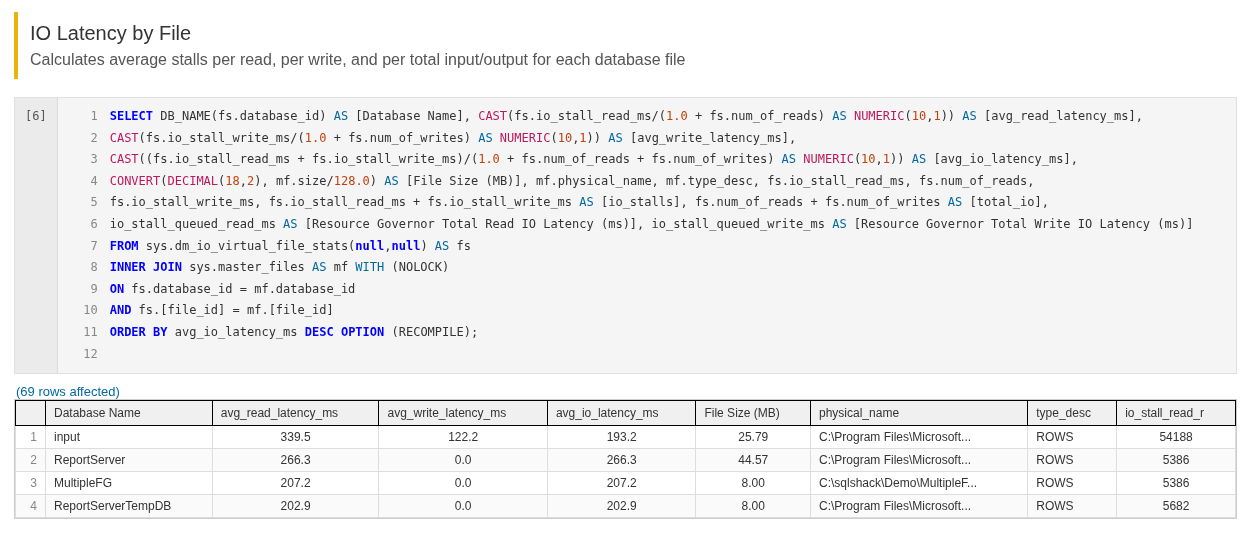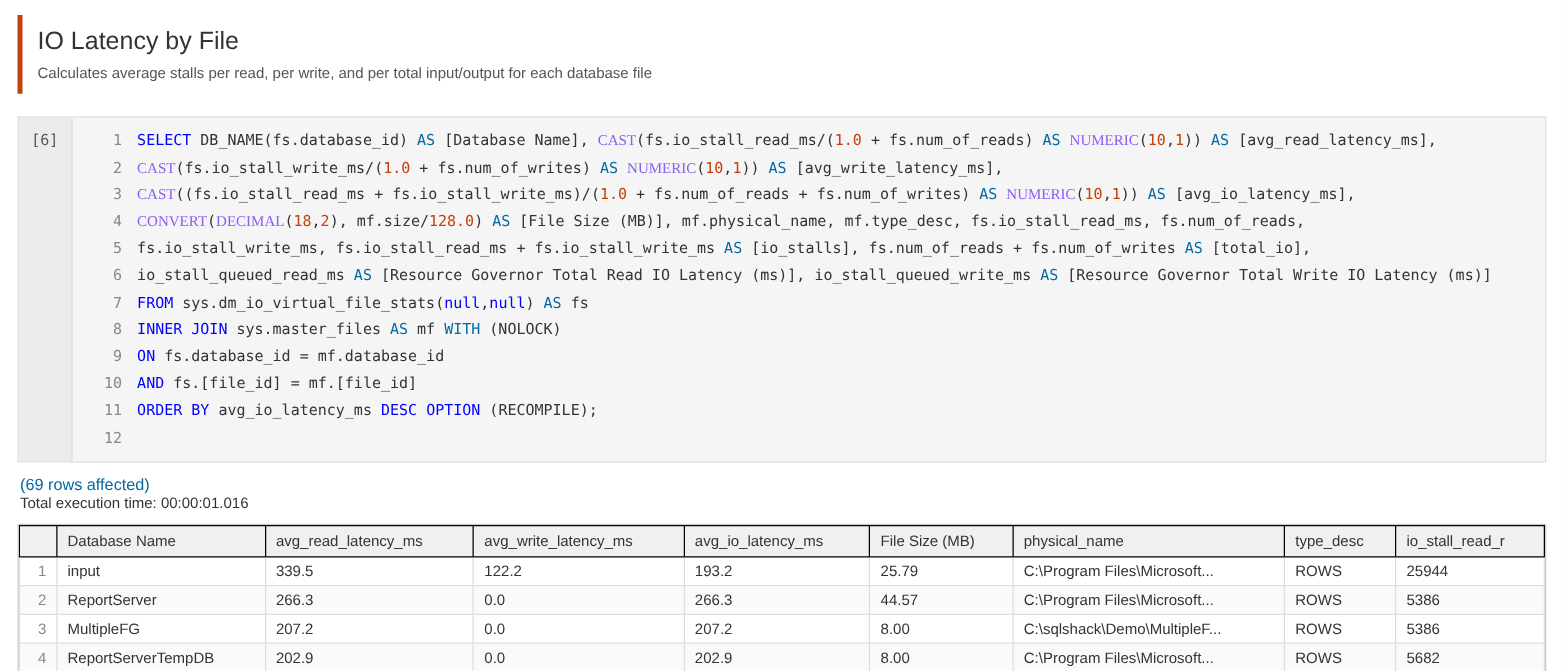--- a/index.html
+++ b/index.html
@@ -5,33 +5,33 @@
     * { box-sizing: border-box; margin: 0; padding: 0; }
     body {
       font-family: 'Segoe UI', Arial, sans-serif;
       font-size: 13px;
       background: #fff;
       color: #333;
     }
 
     
     .header-section {
-      border-left: 4px solid #c2410c;
+      border-left: 4px solid #eab308;
       padding: 10px 14px 10px 12px;
       margin: 12px 14px 0 14px;
       background: #fff;
     }
     .header-title {
       font-size: 20px;
       font-weight: 400;
       color: #333;
       margin-bottom: 6px;
     }
     .header-desc {
-      font-size: 12px;
+      font-size: 16px;
       color: #555;
     }
 
     
     .code-block-container {
       margin: 18px 14px 0 14px;
       display: flex;
       flex-direction: row;
       background: #f5f5f5;
       border: 1px solid #e0e0e0;
@@ -48,23 +48,23 @@
       line-height: 1.8;
     }
     .code-content {
       padding: 8px 12px;
       font-family: Consolas, monospace;
       font-size: 12px;
       line-height: 1.8;
       overflow-x: auto;
       white-space: pre;
     }
-    .kw { color: #0000ff; font-weight: normal; }   
+    .kw { color: #0000ff; font-weight: bold; }   
     .kw2 { color: #0369a1; }                         
-    .fn { color: #8b5cf6; font-family: Liberation Serif, serif; }                         
+    .fn { color: #be185d; }                         
     .num { color: #c2410c; }                          
 
     
     .results-section {
       margin: 10px 14px 0 14px;
     }
     .rows-affected {
       font-size: 13px;
       color: #0369a1;
       margin-bottom: 0;
@@ -104,39 +104,38 @@
     }
     .results-table tr:nth-child(even) td {
       background: #fafafa;
     }
     .results-table td:first-child {
       color: #888;
       text-align: right;
       width: 30px;
     }
     .col-right {
-      text-align: left;
+      text-align: center;
     }
   </style>
 </head>
 <body>
 
 <div class="header-section">
   <div class="header-title">IO Latency by File</div>
   <div class="header-desc">Calculates average stalls per read, per write, and per total input/output for each database file</div>
 </div>
 
 <div class="code-block-container">
   <div class="cell-number">[6]</div>
   <div class="code-content" id="code-area"><div><span style="color:#888;display:inline-block;min-width:28px;text-align:right;margin-right:12px;user-select:none;">1</span><span class="kw">SELECT</span> DB_NAME(fs.database_id) <span class="kw2">AS</span> [Database Name], <span class="fn">CAST</span>(fs.io_stall_read_ms/(<span class="num">1.0</span> + fs.num_of_reads) <span class="kw2">AS</span> <span class="fn">NUMERIC</span>(<span class="num">10</span>,<span class="num">1</span>)) <span class="kw2">AS</span> [avg_read_latency_ms],</div><div><span style="color:#888;display:inline-block;min-width:28px;text-align:right;margin-right:12px;user-select:none;">2</span><span class="fn">CAST</span>(fs.io_stall_write_ms/(<span class="num">1.0</span> + fs.num_of_writes) <span class="kw2">AS</span> <span class="fn">NUMERIC</span>(<span class="num">10</span>,<span class="num">1</span>)) <span class="kw2">AS</span> [avg_write_latency_ms],</div><div><span style="color:#888;display:inline-block;min-width:28px;text-align:right;margin-right:12px;user-select:none;">3</span><span class="fn">CAST</span>((fs.io_stall_read_ms + fs.io_stall_write_ms)/(<span class="num">1.0</span> + fs.num_of_reads + fs.num_of_writes) <span class="kw2">AS</span> <span class="fn">NUMERIC</span>(<span class="num">10</span>,<span class="num">1</span>)) <span class="kw2">AS</span> [avg_io_latency_ms],</div><div><span style="color:#888;display:inline-block;min-width:28px;text-align:right;margin-right:12px;user-select:none;">4</span><span class="fn">CONVERT</span>(<span class="fn">DECIMAL</span>(<span class="num">18</span>,<span class="num">2</span>), mf.size/<span class="num">128.0</span>) <span class="kw2">AS</span> [File Size (MB)], mf.physical_name, mf.type_desc, fs.io_stall_read_ms, fs.num_of_reads,</div><div><span style="color:#888;display:inline-block;min-width:28px;text-align:right;margin-right:12px;user-select:none;">5</span>fs.io_stall_write_ms, fs.io_stall_read_ms + fs.io_stall_write_ms <span class="kw2">AS</span> [io_stalls], fs.num_of_reads + fs.num_of_writes <span class="kw2">AS</span> [total_io],</div><div><span style="color:#888;display:inline-block;min-width:28px;text-align:right;margin-right:12px;user-select:none;">6</span>io_stall_queued_read_ms <span class="kw2">AS</span> [Resource Governor Total Read IO Latency (ms)], io_stall_queued_write_ms <span class="kw2">AS</span> [Resource Governor Total Write IO Latency (ms)]</div><div><span style="color:#888;display:inline-block;min-width:28px;text-align:right;margin-right:12px;user-select:none;">7</span><span class="kw">FROM</span> sys.dm_io_virtual_file_stats(<span class="kw">null</span>,<span class="kw">null</span>) <span class="kw2">AS</span> fs</div><div><span style="color:#888;display:inline-block;min-width:28px;text-align:right;margin-right:12px;user-select:none;">8</span><span class="kw">INNER JOIN</span> sys.master_files <span class="kw2">AS</span> mf <span class="kw2">WITH</span> (NOLOCK)</div><div><span style="color:#888;display:inline-block;min-width:28px;text-align:right;margin-right:12px;user-select:none;">9</span><span class="kw">ON</span> fs.database_id = mf.database_id</div><div><span style="color:#888;display:inline-block;min-width:28px;text-align:right;margin-right:12px;user-select:none;">10</span><span class="kw">AND</span> fs.[file_id] = mf.[file_id]</div><div><span style="color:#888;display:inline-block;min-width:28px;text-align:right;margin-right:12px;user-select:none;">11</span><span class="kw">ORDER BY</span> avg_io_latency_ms <span class="kw">DESC</span> <span class="kw">OPTION</span> (RECOMPILE);</div><div><span style="color:#888;display:inline-block;min-width:28px;text-align:right;margin-right:12px;user-select:none;">12</span></div></div>
 </div>
 
 <div class="results-section">
   <div class="rows-affected">(69 rows affected)</div>
-  <div class="exec-time">Total execution time: 00:00:01.016</div>
 
   <div class="results-table-wrapper">
     <table class="results-table">
       <thead>
         <tr>
           <th></th>
           <th>Database Name</th>
           <th>avg_read_latency_ms</th>
           <th>avg_write_latency_ms</th>
           <th>avg_io_latency_ms</th>
@@ -149,21 +148,21 @@
       <tbody id="table-body">
       <tr>
     <td class="col-right">1</td>
     <td>input</td>
     <td class="col-right">339.5</td>
     <td class="col-right">122.2</td>
     <td class="col-right">193.2</td>
     <td class="col-right">25.79</td>
     <td>C:\Program Files\Microsoft...</td>
     <td>ROWS</td>
-    <td class="col-right">25944</td>
+    <td class="col-right">54188</td>
   </tr>
           <tr>
     <td class="col-right">2</td>
     <td>ReportServer</td>
     <td class="col-right">266.3</td>
     <td class="col-right">0.0</td>
     <td class="col-right">266.3</td>
     <td class="col-right">44.57</td>
     <td>C:\Program Files\Microsoft...</td>
     <td>ROWS</td>

